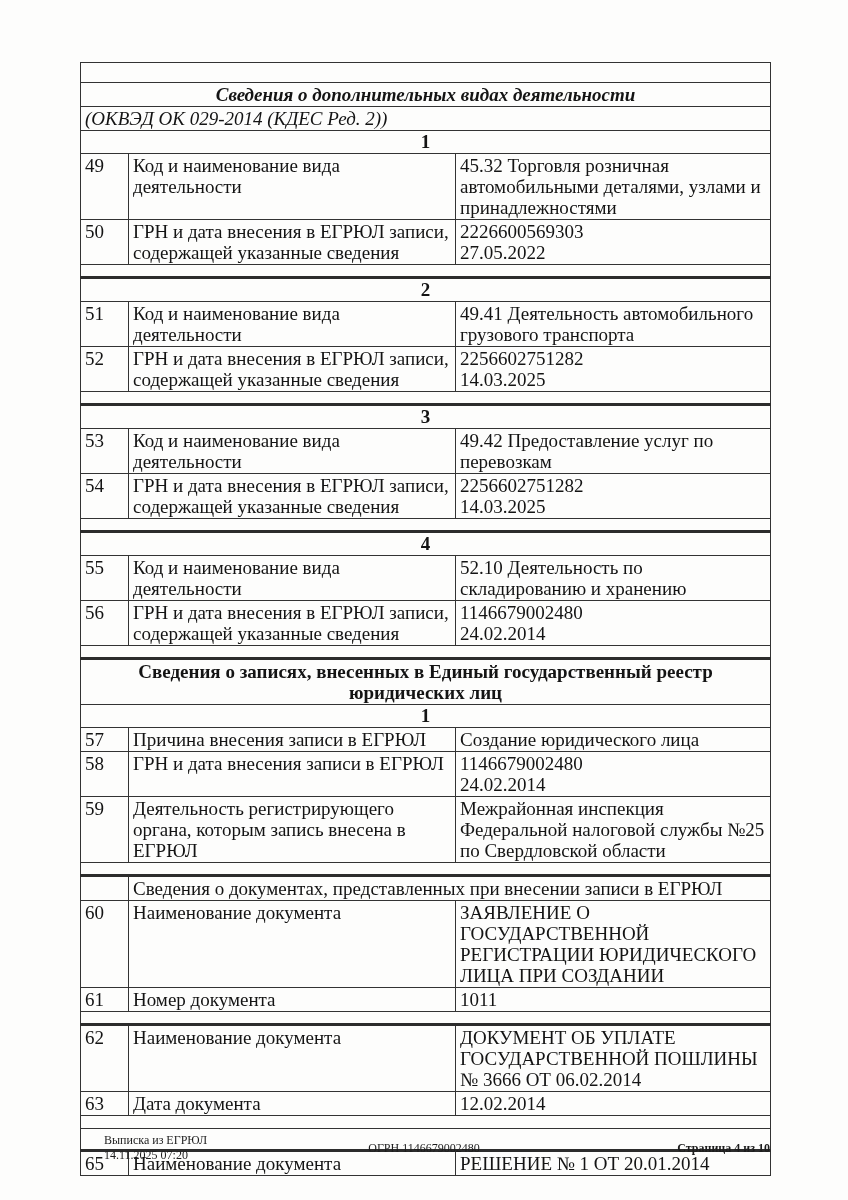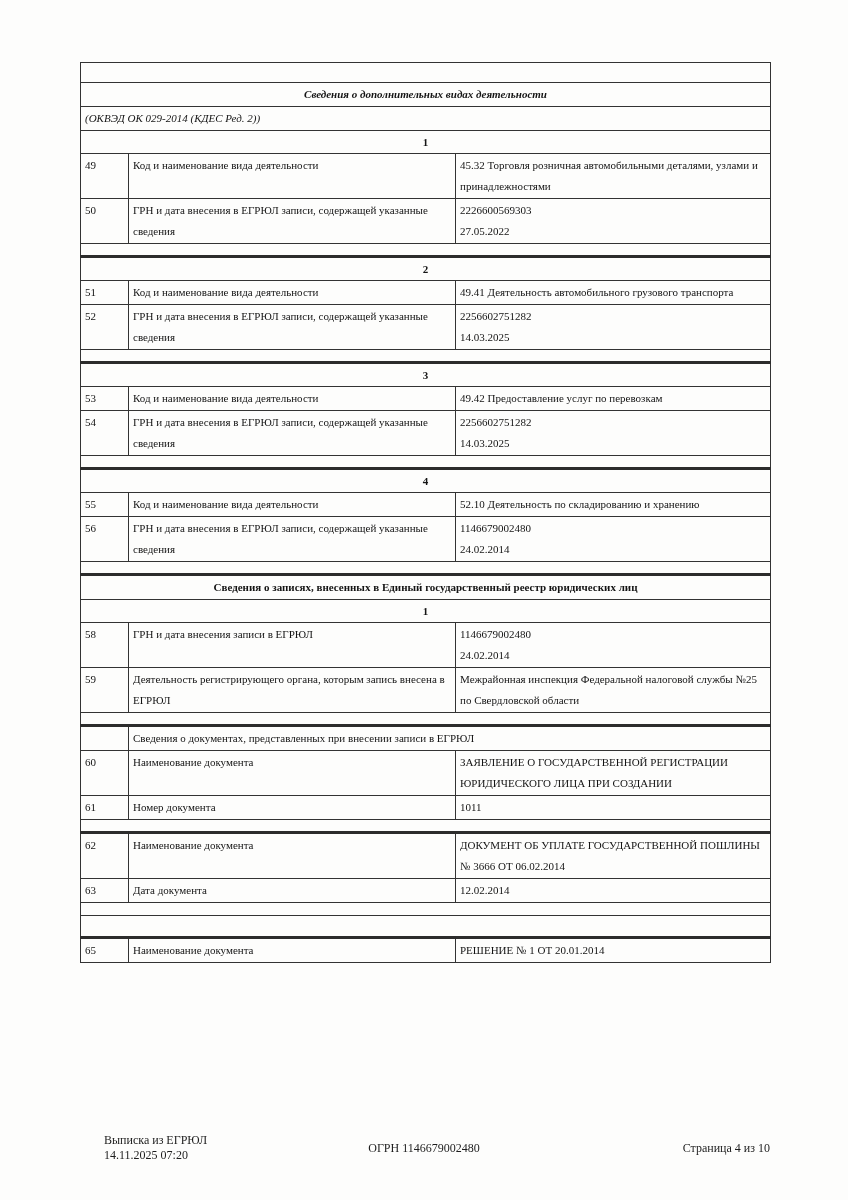--- a/index.html
+++ b/index.html
@@ -13,21 +13,21 @@
     color: #141414;
     overflow: hidden;
   }
   table.doc {
     position: absolute;
     left: 80px;
     top: 62px;
     width: 690px;
     border-collapse: collapse;
     table-layout: fixed;
-    font-size: 11px;
+    font-size: 19px;
     line-height: 21px;
   }
   table.doc td {
     border: 1px solid #333333;
     vertical-align: top;
     padding: 1px 4px;
     word-wrap: break-word;
   }
   tr.spacer td { height: 13px; padding: 0; }
   tr.spacer.h20 td { height: 20px; }
@@ -60,21 +60,21 @@
     position: absolute;
     left: 0;
     top: 1133px;
     width: 848px;
     font-size: 12px;
     line-height: 15px;
     color: #1d1d1d;
   }
   .footer .f-left { position: absolute; left: 80px; top: 0; padding-left: 24px; }
   .footer .f-center { position: absolute; left: 0; width: 848px; text-align: center; top: 8px; }
-  .footer .f-right { position: absolute; right: 78px; top: 8px; text-align: left; }
+  .footer .f-right { position: absolute; right: 78px; top: 8px; text-align: left; font-weight: bold; }
 </style>
 </head>
 <body>
 
 <div class="page">
   <table class="doc">
     <colgroup>
       <col style="width:48px">
       <col style="width:327px">
       <col style="width:315px">
@@ -171,20 +171,25 @@
           <td colspan="3"></td>
         </tr>
 
       <tr class="sep">
         <td colspan="3" class="section-cell">Сведения о записях, внесенных в Единый государственный реестр юридических лиц</td>
       </tr>
       <tr>
         <td colspan="3" class="bnum">1</td>
       </tr>
       <tr>
+        <td class="num">57</td>
+        <td>Причина внесения записи в ЕГРЮЛ</td>
+        <td>Создание юридического лица</td>
+      </tr>
+      <tr>
         <td class="num">58</td>
         <td>ГРН и дата внесения записи в ЕГРЮЛ</td>
         <td>
           <div>1146679002480</div>
           <div>24.02.2014</div>
         </td>
       </tr>
       <tr>
         <td class="num">59</td>
         <td>Деятельность регистрирующего органа, которым запись внесена в ЕГРЮЛ</td>

